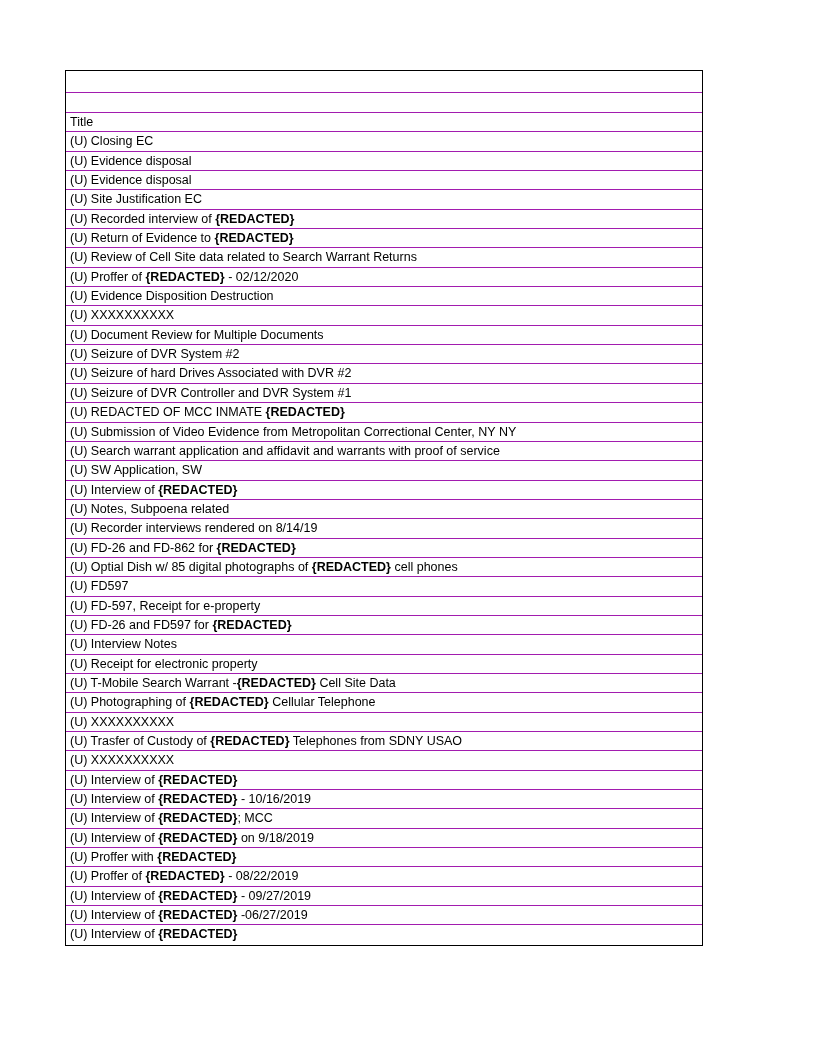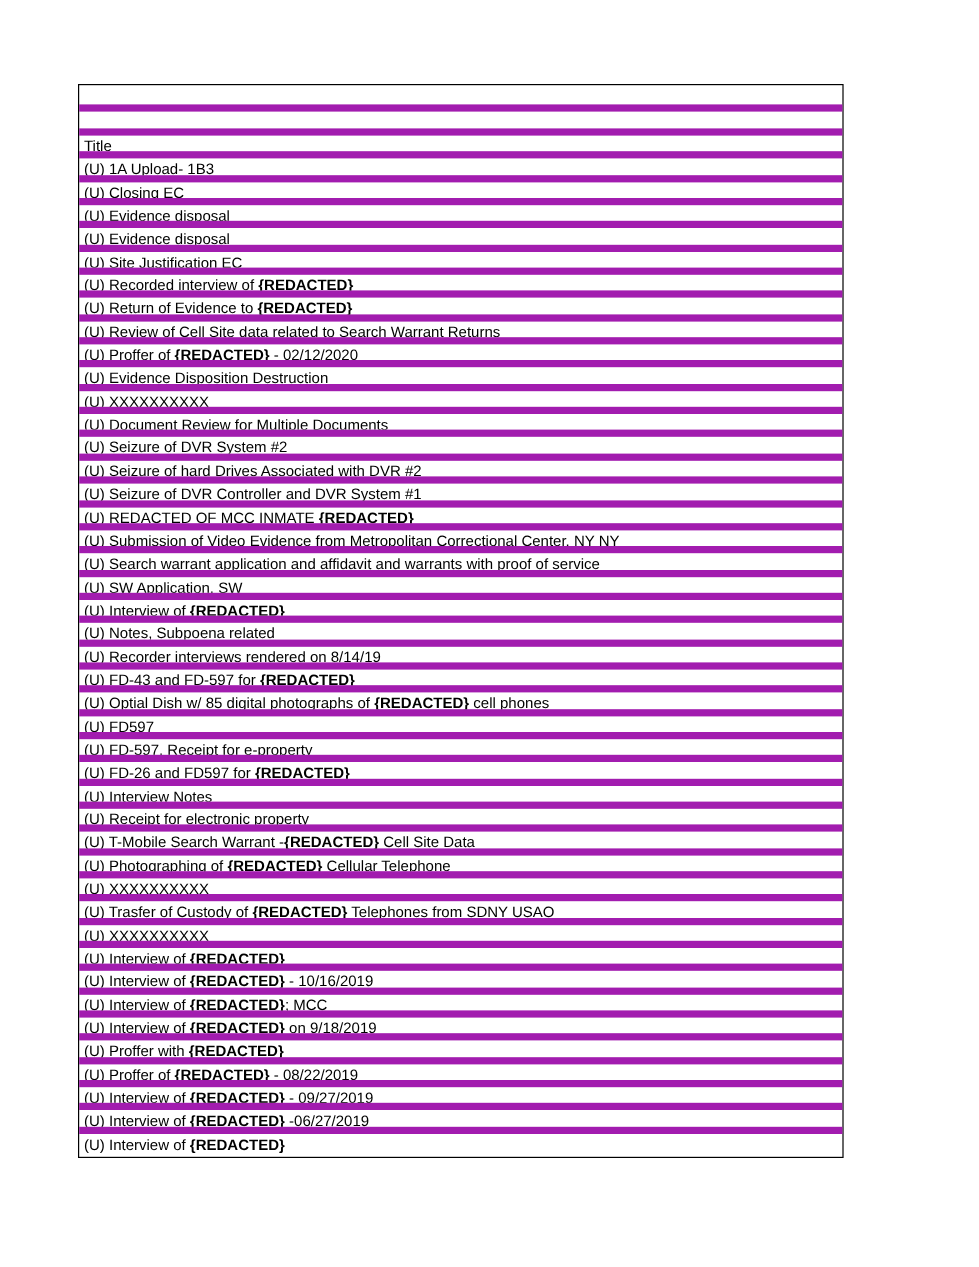--- a/index.html
+++ b/index.html
@@ -16,21 +16,21 @@
     left: 65px;
     top: 70px;
     width: 638px;
     border: 1.5px solid #000000;
     background: #ffffff;
   }
   .row {
     display: block;
     height: 19.35px;
     line-height: 18.4px;
-    border-bottom: 6px solid #a21caf;
+    border-bottom: 1px solid #a21caf;
     padding-left: 4px;
     padding-right: 2px;
     font-size: 12.5px;
     color: #000000;
     white-space: nowrap;
     overflow: hidden;
   }
   .row.empty-1 { height: 22px; }
   .row.empty-2 { height: 20px; }
   .rows .row:last-child { border-bottom: none; }
@@ -39,21 +39,20 @@
 </head>
 <body>
 
 <div class="sheet">
   <div class="row empty-1"></div>
   <div class="row empty-2"></div>
   <div class="row header">
     <span>Title</span>
   </div>
   <div class="rows">
-      <div class="row"><span>(U) 1A Upload- 1B3</span></div>
       <div class="row"><span>(U) Closing EC</span></div>
       <div class="row"><span>(U) Evidence disposal</span></div>
       <div class="row"><span>(U) Evidence disposal</span></div>
       <div class="row"><span>(U) Site Justification EC</span></div>
       <div class="row"><span>(U) Recorded interview of </span><span class="bold">{REDACTED}</span></div>
       <div class="row"><span>(U) Return of Evidence to </span><span class="bold">{REDACTED}</span></div>
       <div class="row"><span>(U) Review of Cell Site data related to Search Warrant Returns</span></div>
       <div class="row"><span>(U) Proffer of </span><span class="bold">{REDACTED}</span><span> - 02/12/2020</span></div>
       <div class="row"><span>(U) Evidence Disposition Destruction</span></div>
       <div class="row"><span>(U) XXXXXXXXXX</span></div>
@@ -61,21 +60,21 @@
       <div class="row"><span>(U) Seizure of DVR System #2</span></div>
       <div class="row"><span>(U) Seizure of hard Drives Associated with DVR #2</span></div>
       <div class="row"><span>(U) Seizure of DVR Controller and DVR System #1</span></div>
       <div class="row"><span>(U) REDACTED OF MCC INMATE </span><span class="bold">{REDACTED}</span></div>
       <div class="row"><span>(U) Submission of Video Evidence from Metropolitan Correctional Center, NY NY</span></div>
       <div class="row"><span>(U) Search warrant application and affidavit and warrants with proof of service</span></div>
       <div class="row"><span>(U) SW Application, SW</span></div>
       <div class="row"><span>(U) Interview of </span><span class="bold">{REDACTED}</span></div>
       <div class="row"><span>(U) Notes, Subpoena related</span></div>
       <div class="row"><span>(U) Recorder interviews rendered on 8/14/19</span></div>
-      <div class="row"><span>(U) FD-43 and FD-597 for </span><span class="bold">{REDACTED}</span></div>
+      <div class="row"><span>(U) FD-26 and FD-862 for </span><span class="bold">{REDACTED}</span></div>
       <div class="row"><span>(U) Optial Dish w/ 85 digital photographs of </span><span class="bold">{REDACTED}</span><span> cell phones</span></div>
       <div class="row"><span>(U) FD597</span></div>
       <div class="row"><span>(U) FD-597, Receipt for e-property</span></div>
       <div class="row"><span>(U) FD-26 and FD597 for </span><span class="bold">{REDACTED}</span></div>
       <div class="row"><span>(U) Interview Notes</span></div>
       <div class="row"><span>(U) Receipt for electronic property</span></div>
       <div class="row"><span>(U) T-Mobile Search Warrant -</span><span class="bold">{REDACTED}</span><span> Cell Site Data</span></div>
       <div class="row"><span>(U) Photographing of </span><span class="bold">{REDACTED}</span><span> Cellular Telephone</span></div>
       <div class="row"><span>(U) XXXXXXXXXX</span></div>
       <div class="row"><span>(U) Trasfer of Custody of </span><span class="bold">{REDACTED}</span><span> Telephones from SDNY USAO</span></div>

